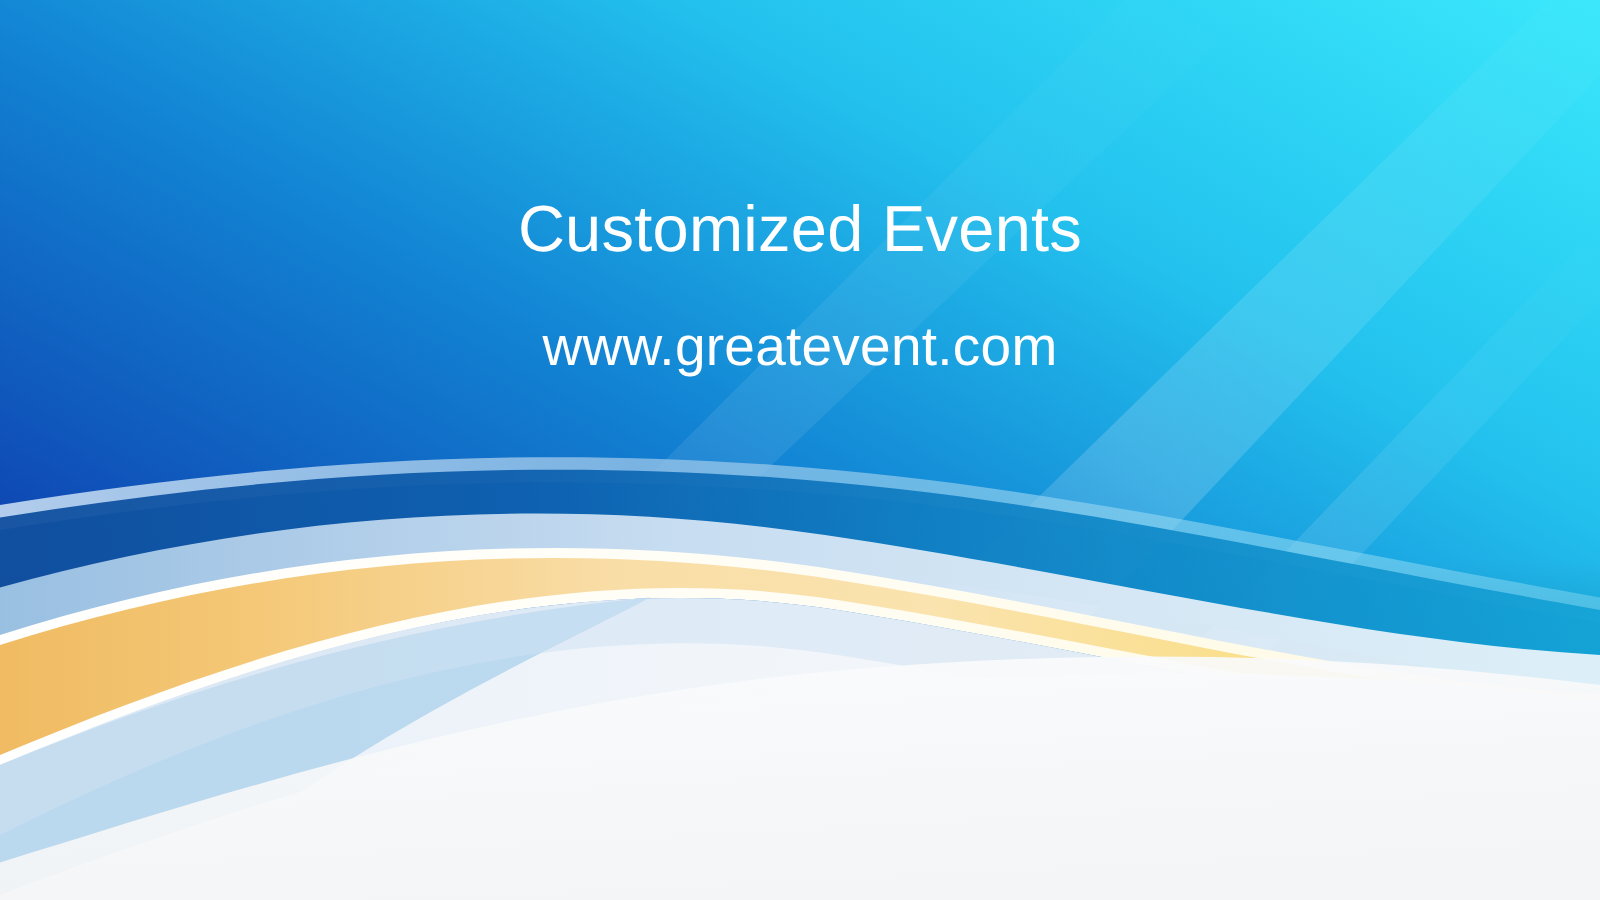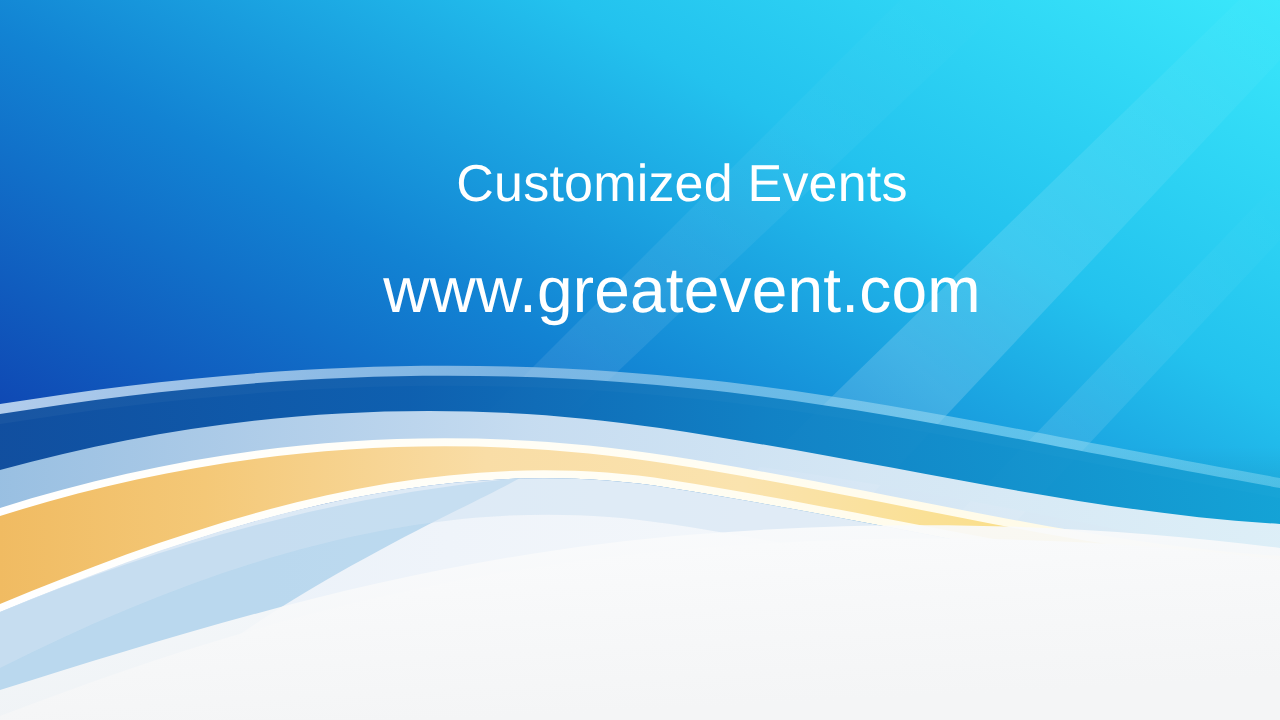--- a/index.html
+++ b/index.html
@@ -39,30 +39,29 @@
   }
   .title-line {
     position: absolute;
     left: 50%;
     transform: translateX(-50%);
     white-space: nowrap;
     color: #ffffff;
     font-weight: 400;
     letter-spacing: 0.2px;
     text-rendering: geometricPrecision;
-    margin-left: 42px;
   }
   #headline {
     top: 154px;
     font-size: 52px;
     line-height: 60px;
   }
   #subline {
-    top: 262px;
-    font-size: 64px;
+    top: 250px;
+    font-size: 44px;
     line-height: 56px;
   }
 </style>
 </head>
 <body>
 
 <div id="slide">
 
   <svg id="slide-bg" viewBox="0 0 1280 720" preserveAspectRatio="none">
     <defs>

